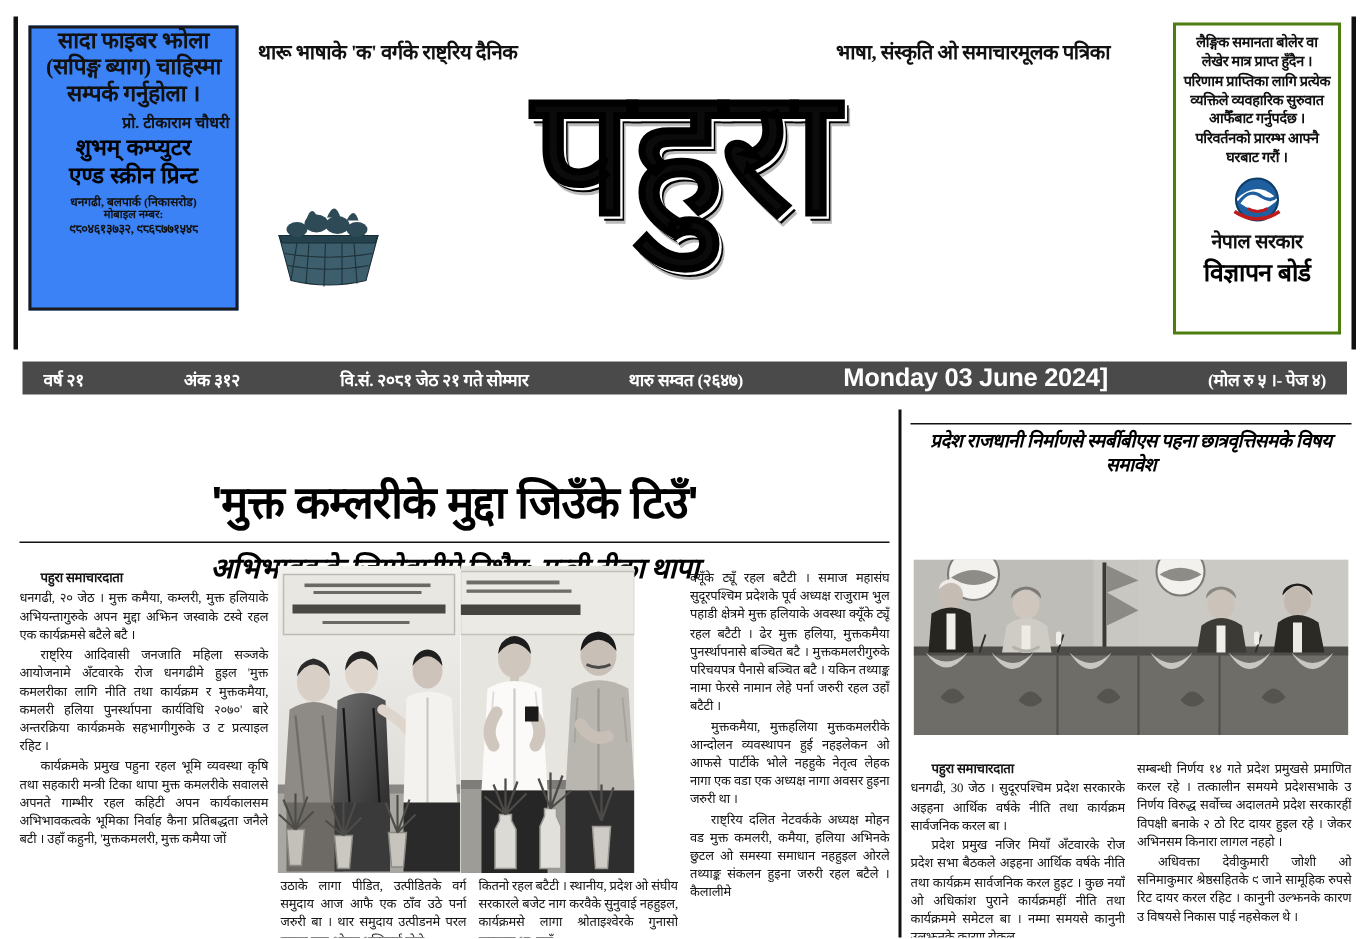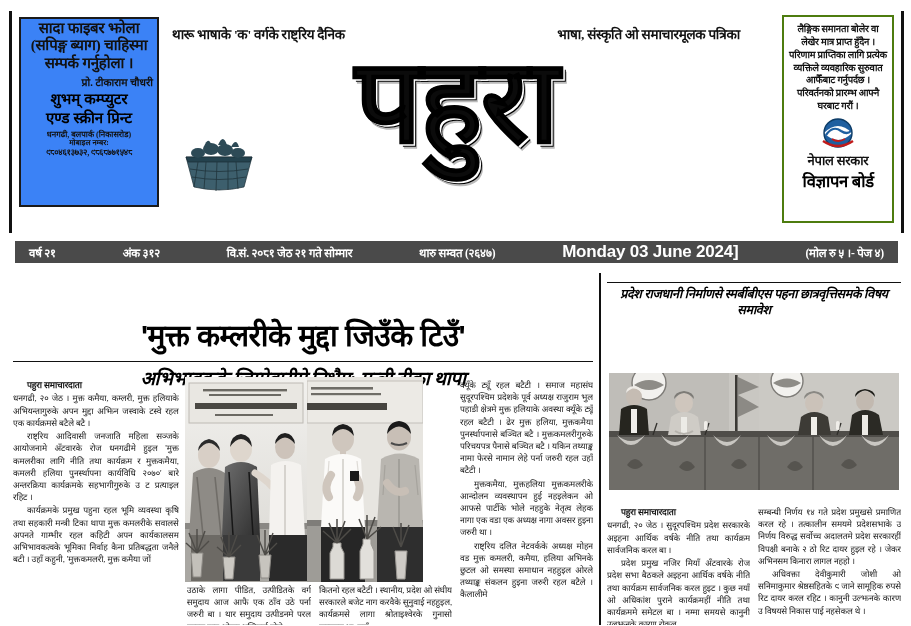--- a/index.html
+++ b/index.html
@@ -666,21 +666,21 @@
           <rect x="95" y="48" width="3.5" height="9" rx="1.6"></rect>
           <rect x="227" y="48" width="3.5" height="9" rx="1.6"></rect>
         </g>
       </svg>
     </div>
   </div>
 
   <div class="body-right">
     <div class="col rc">
       <p class="byline">पहुरा समाचारदाता</p>
-      <p class="noind">धनगढी, २० जेठ । सुदूरपश्चिम प्रदेश सरकारके अइहना आर्थिक वर्षके नीति तथा कार्यक्रम सार्वजनिक करल बा ।</p>
+      <p class="noind">धनगढी, 30 जेठ । सुदूरपश्चिम प्रदेश सरकारके अइहना आर्थिक वर्षके नीति तथा कार्यक्रम सार्वजनिक करल बा ।</p>
       <p>प्रदेश प्रमुख नजिर मियाँ अँटवारके रोज प्रदेश सभा बैठकले अइहना आर्थिक वर्षके नीति तथा कार्यक्रम सार्वजनिक करल हुइट । कुछ नयाँ ओ अधिकांश पुराने कार्यक्रमहीं नीति तथा कार्यक्रममे समेटल बा । नम्मा समयसे कानुनी उलझनके कारण रोकल</p>
     </div>
     <div class="col rc">
       <p class="noind">सम्बन्धी निर्णय १४ गते प्रदेश प्रमुखसे प्रमाणित करल रहे । तत्कालीन समयमे प्रदेशसभाके उ निर्णय विरुद्ध सर्वोच्च अदालतमे प्रदेश सरकारहीं विपक्षी बनाके २ ठो रिट दायर हुइल रहे । जेकर अभिनसम किनारा लागल नहहो ।</p>
       <p>अधिवक्ता देवीकुमारी जोशी ओ सनिमाकुमार श्रेष्ठसहितके ९ जाने सामूहिक रुपसे रिट दायर करल रहिट । कानुनी उल्झनके कारण उ विषयसे निकास पाई नहसेकल थे ।</p>
     </div>
   </div>
 
 </div>
 

